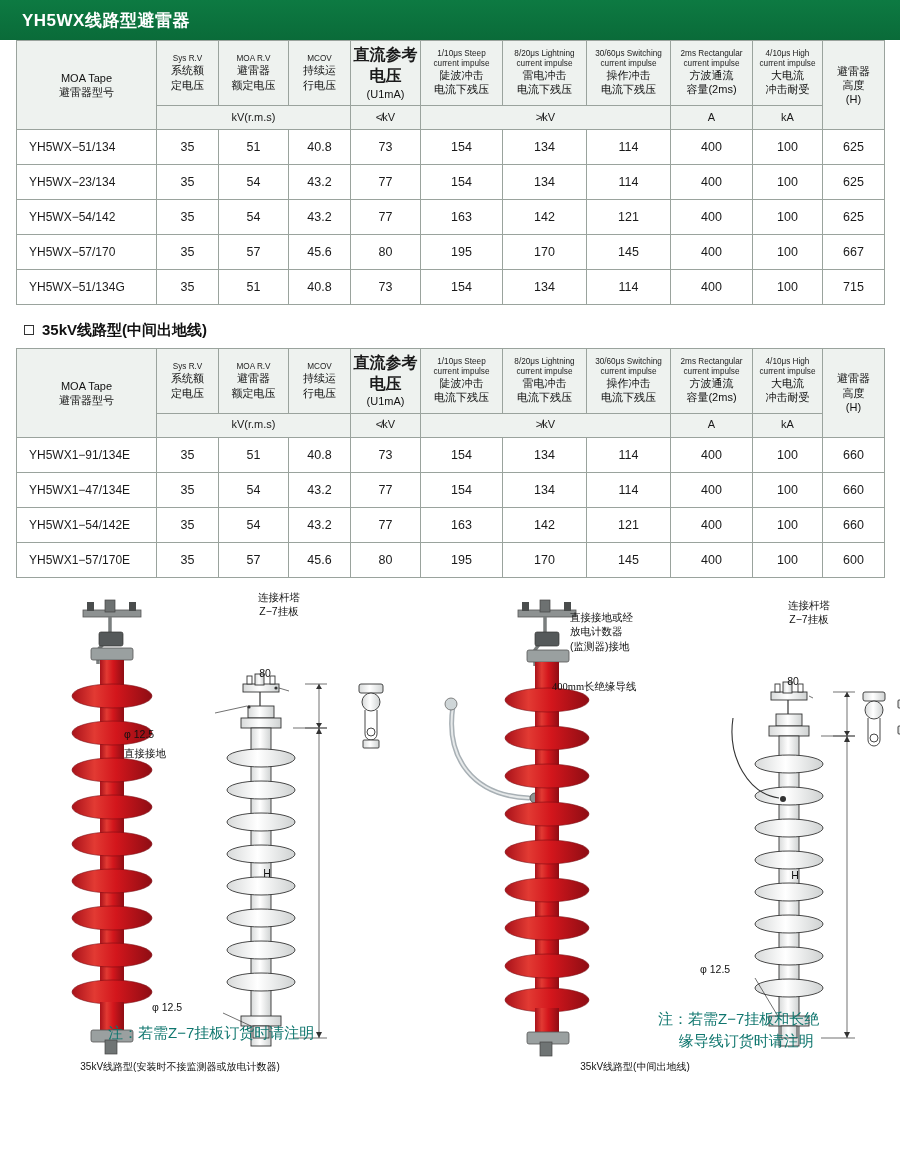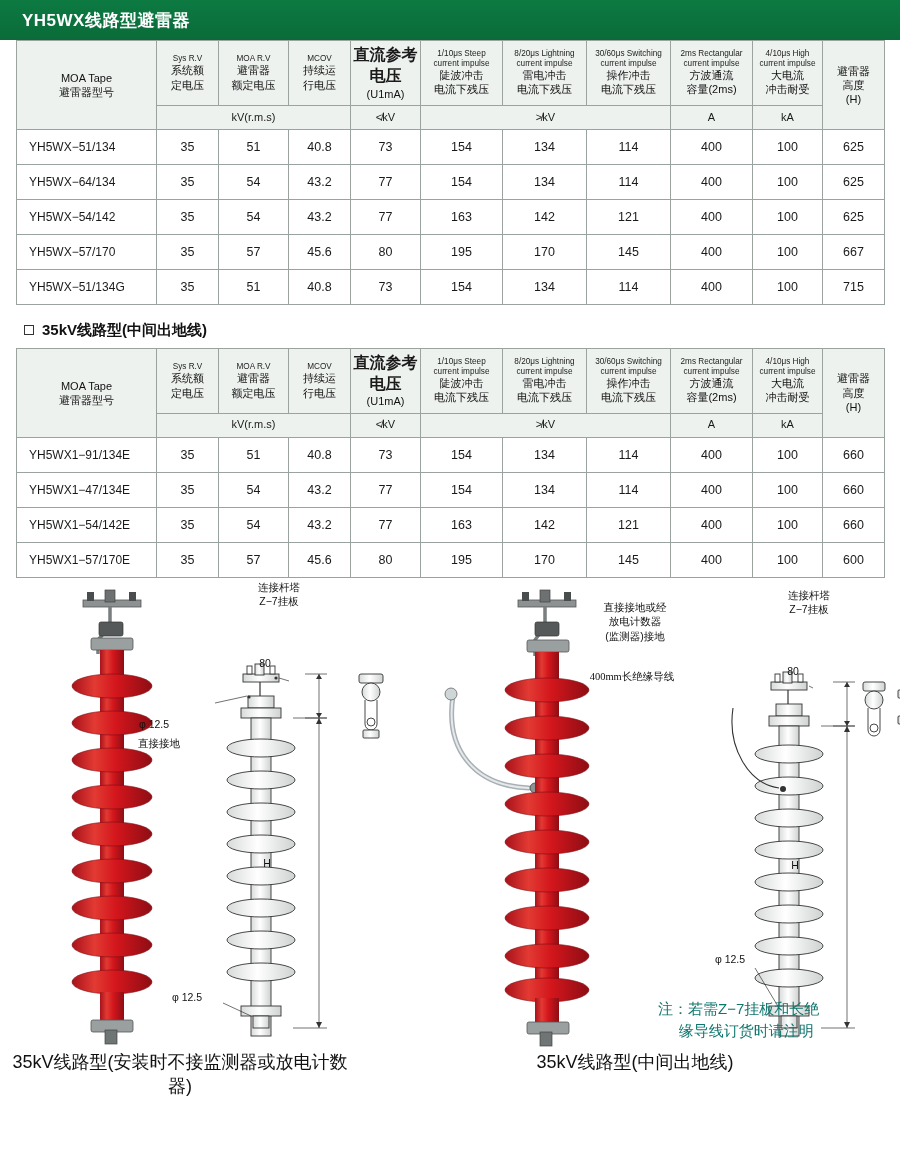--- a/index.html
+++ b/index.html
@@ -74,42 +74,43 @@
     text-align: left;
     padding-left: 12px;
     font-size: 12px;
   }
 
   
   .drawings {
     position: relative;
     width: 744px;
     height: 500px;
+    margin-top: 10px;
     padding-left: 43px;
   }
   .caption {
     position: absolute;
-    font-size: 18px;
+    font-size: 10px;
     color: #111;
     text-align: center;
   }
   .note {
     position: absolute;
     font-size: 15px;
     color: #0f766e;
     line-height: 1.45;
   }
   .lbl {
     position: absolute;
     font-size: 10.5px;
     color: #111;
     line-height: 1.4;
     text-align: center;
   }
-  .lbl.l { text-align: center; }
+  .lbl.l { text-align: left; }
 
   svg { display:block; }
 </style>
 </head>
 <body>
 
 <div class="page-header">
   <span class="title">YH5WX线路型避雷器</span>
 </div>
 
@@ -209,21 +210,21 @@
         <td>40.8</td>
         <td>73</td>
         <td>154</td>
         <td>134</td>
         <td>114</td>
         <td>400</td>
         <td>100</td>
         <td>625</td>
       </tr>
       <tr>
-        <td class="model">YH5WX−64/134</td>
+        <td class="model">YH5WX−23/134</td>
         <td>35</td>
         <td>54</td>
         <td>43.2</td>
         <td>77</td>
         <td>154</td>
         <td>134</td>
         <td>114</td>
         <td>400</td>
         <td>100</td>
         <td>625</td>
@@ -603,20 +604,21 @@
 
   <div class="lbl" style="left:234px; top:2px; width:90px;">
     <span>连接杆塔</span><br>
     <span>Z−7挂板</span>
   </div>
   <div class="lbl" style="left:252px; top:78px; width:26px;">80</div>
   <div class="lbl l" style="left:124px; top:139px; width:60px;">φ 12.5</div>
   <div class="lbl l" style="left:124px; top:158px; width:70px;">直接接地</div>
   <div class="lbl" style="left:258px; top:278px; width:18px;">H</div>
   <div class="lbl l" style="left:152px; top:412px; width:70px;">φ 12.5</div>
+  <div class="note" style="left:108px; top:434px; width:260px;">注：若需Z−7挂板订货时请注明</div>
   <div class="caption" style="left:10px; top:472px; width:340px;">35kV线路型(安装时不接监测器或放电计数器)</div>
 
   <div class="lbl l" style="left:570px; top:22px; width:130px;">
     直接接地或经<br>放电计数器<br>(监测器)接地
   </div>
   <div class="lbl l" style="left:552px; top:92px; width:160px;font-family:Liberation Serif, serif;">400mm长绝缘导线</div>
   <div class="lbl" style="left:764px; top:10px; width:90px;">
     连接杆塔<br>Z−7挂板
   </div>
   <div class="lbl" style="left:780px; top:86px; width:26px;">80</div>

